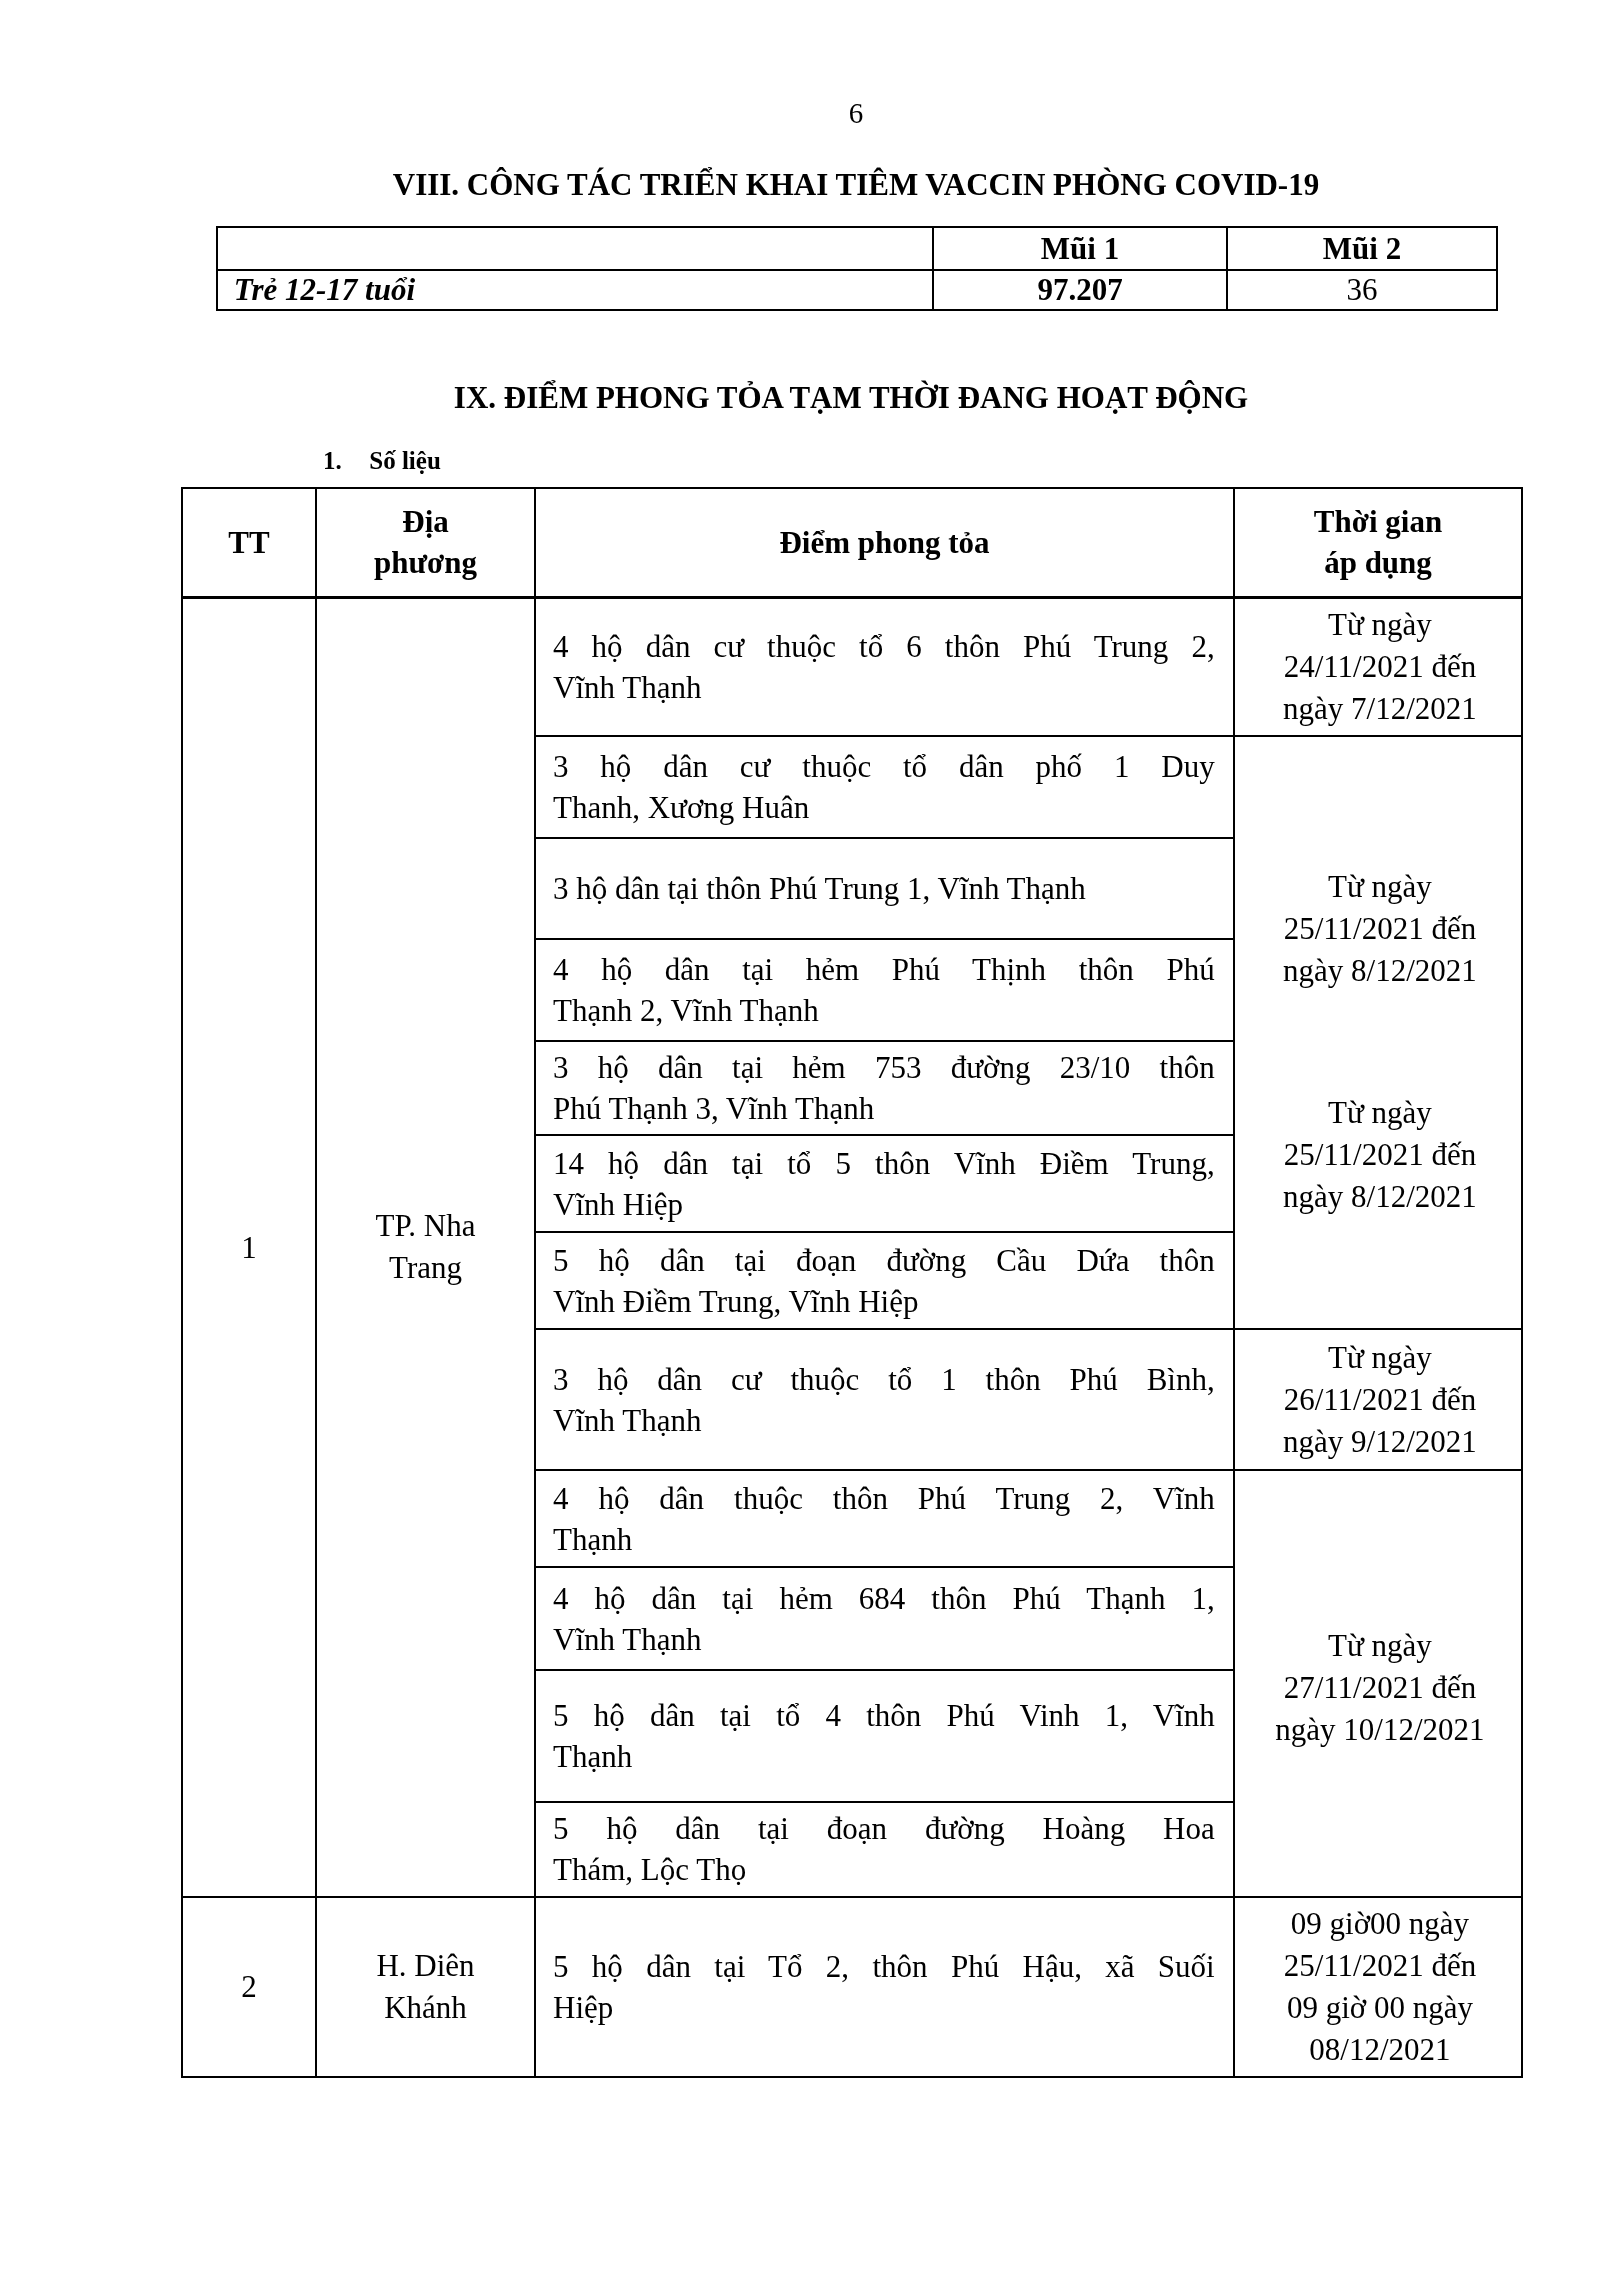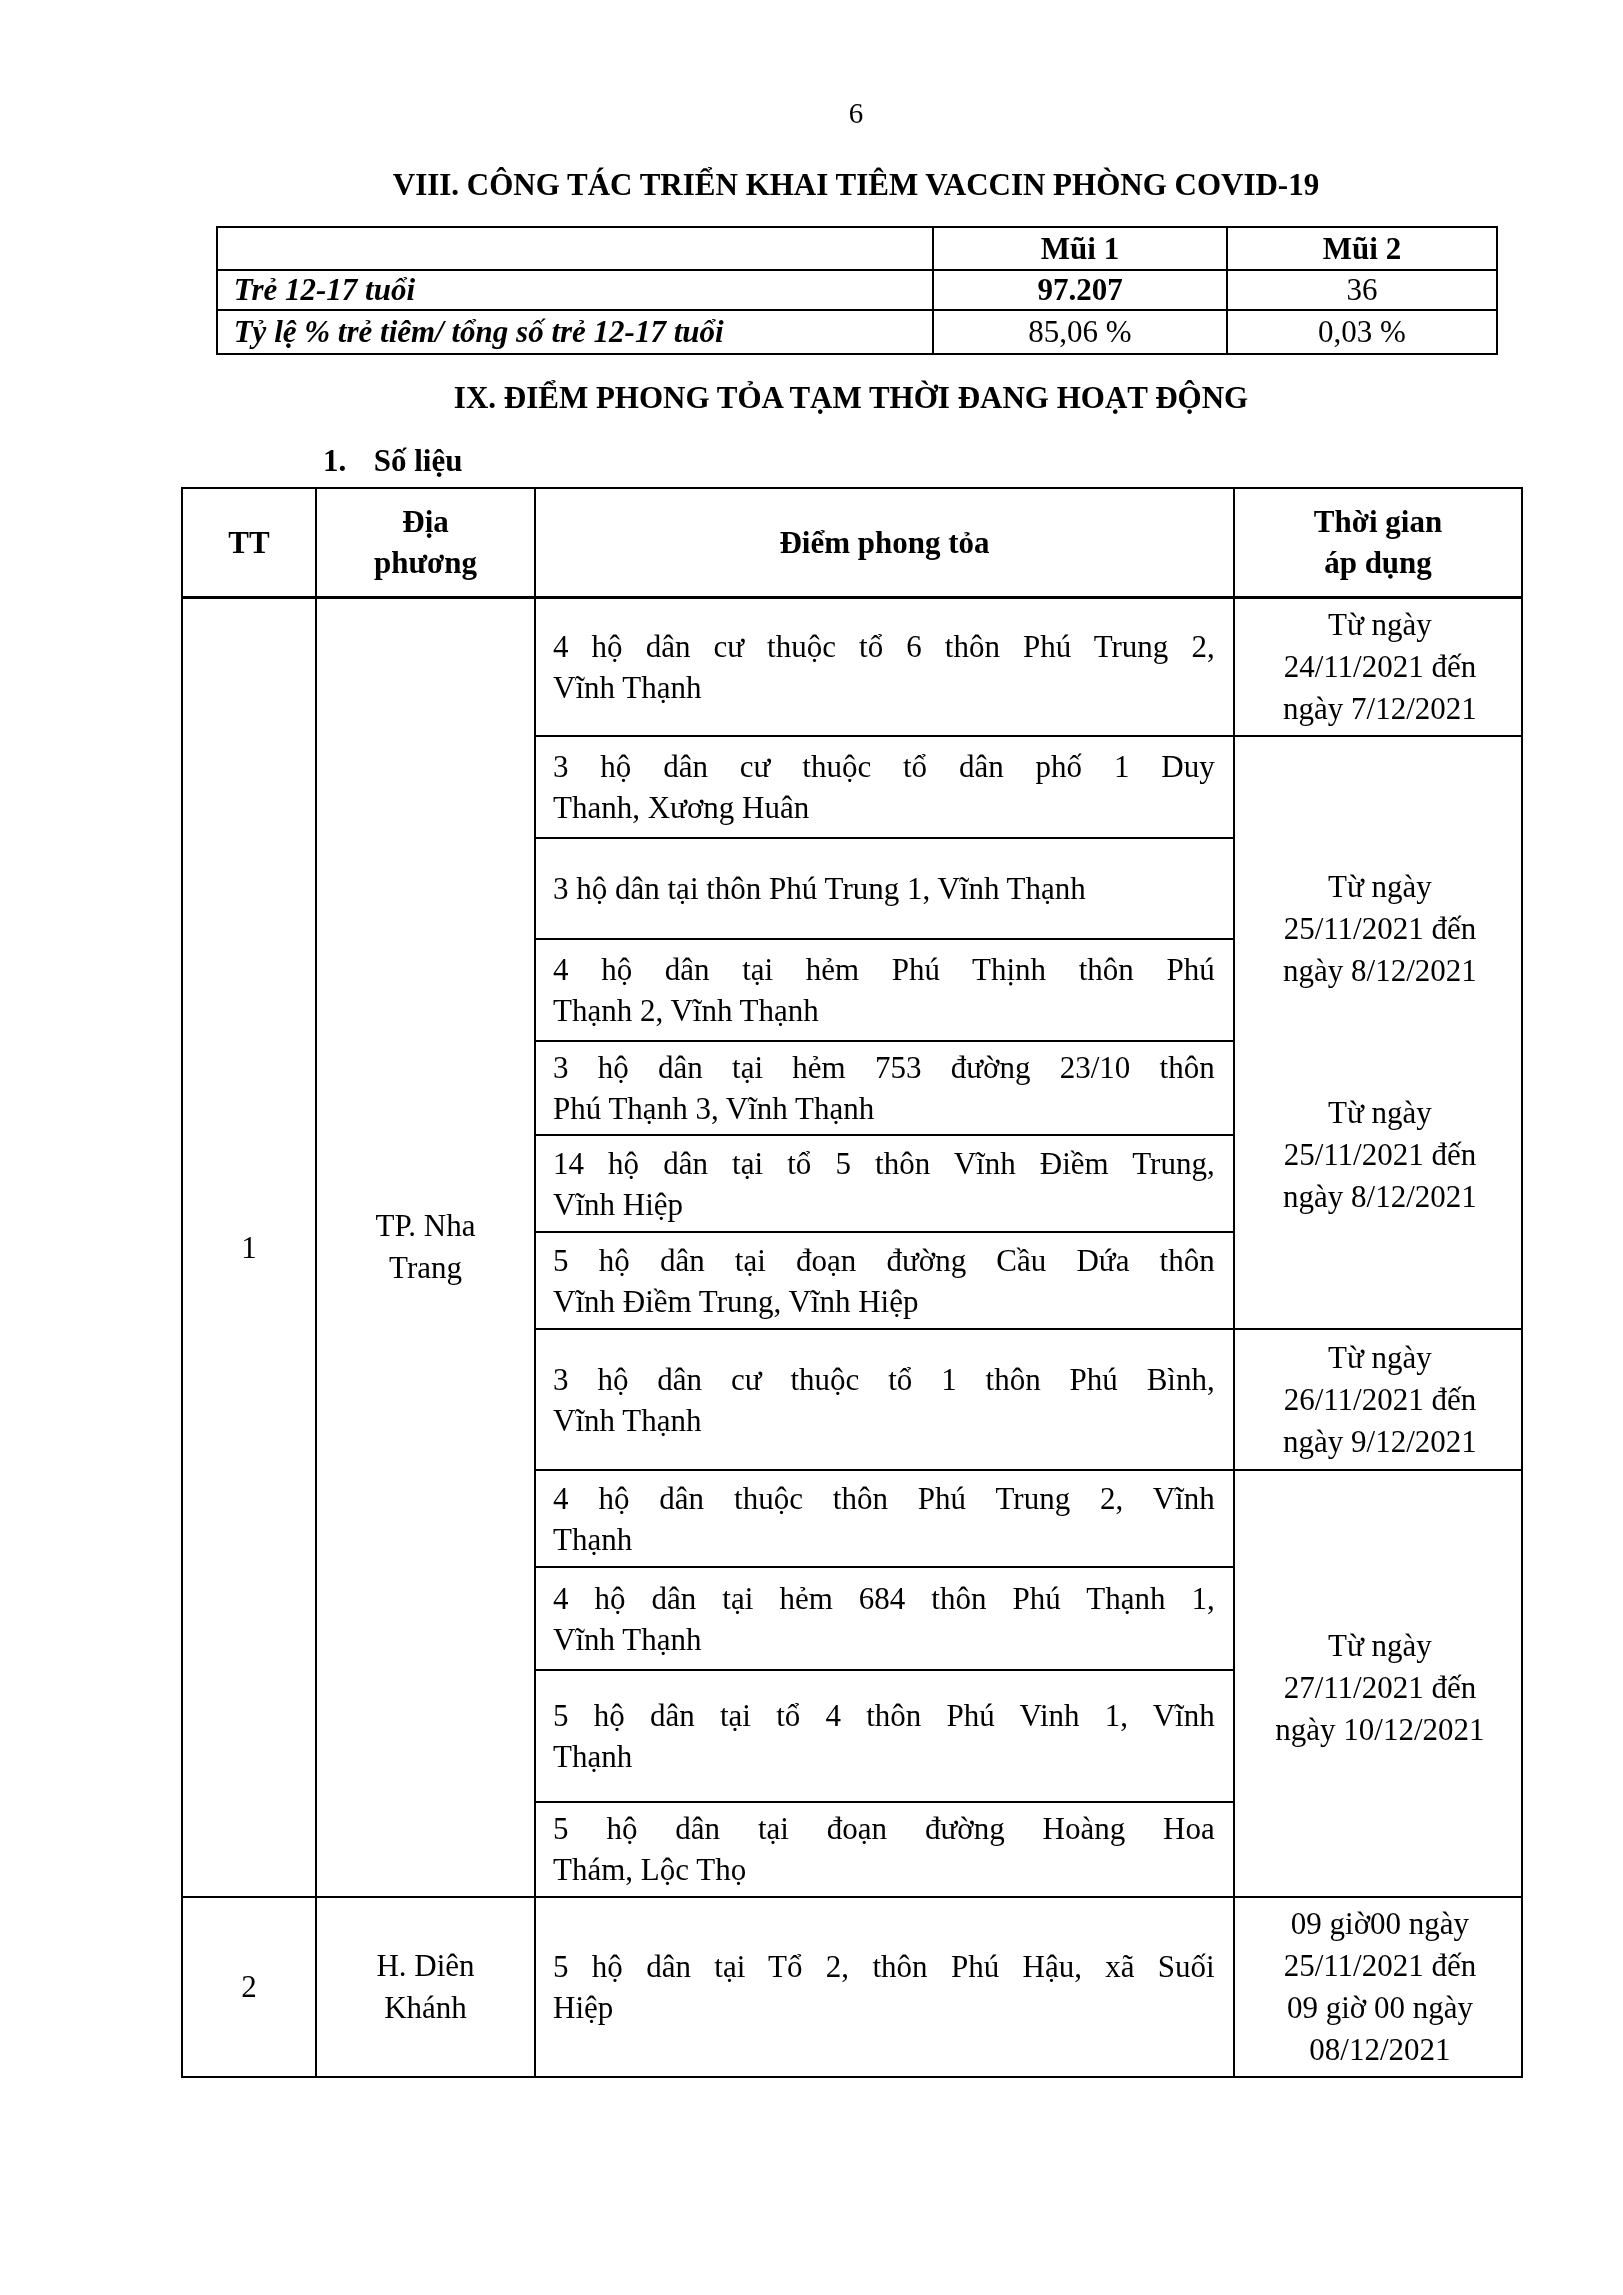--- a/index.html
+++ b/index.html
@@ -20,21 +20,21 @@
     text-align:center; font-weight:bold; font-size:31px; line-height:38px;
     white-space:nowrap;
   }
   .h9 {
     position:absolute; left:181px; top:379px; width:1340px;
     text-align:center; font-weight:bold; font-size:31px; line-height:38px;
     white-space:nowrap;
   }
   .subhead {
     position:absolute; left:323px; top:442px;
-    font-weight:bold; font-size:31px; line-height:37px; white-space:nowrap;
+    font-weight:bold; font-size:25px; line-height:37px; white-space:nowrap;
   }
   .subhead .gap { display:inline-block; width:27.5px; }
 
   table { border-collapse:collapse; table-layout:fixed; }
   td { border:2px solid #000; vertical-align:middle; font-size:31px; overflow:hidden; }
 
   
   .t1 { position:absolute; left:216px; top:226px; width:1280px; border:2.6px solid #000; }
   .t1 tr.h   { height:43px; }
   .t1 tr.ra  { height:40px; }
@@ -90,25 +90,20 @@
         <tr class="h">
       <td class="lbl"></td>
       <td class="dose-h">Mũi 1</td>
       <td class="dose-h">Mũi 2</td>
     </tr>
     <tr class="ra">
       <td class="lbl">Trẻ 12-17 tuổi</td>
       <td class="val b">97.207</td>
       <td class="val">36</td>
     </tr>
-    <tr class="rb">
-      <td class="lbl">Tỷ lệ % trẻ tiêm/ tổng số trẻ 12-17 tuổi</td>
-      <td class="val">85,06 %</td>
-      <td class="val">0,03 %</td>
-    </tr>
   </tbody>
     </table>
 
   <div class="h9">IX. ĐIỂM PHONG TỎA TẠM THỜI ĐANG HOẠT ĐỘNG</div>
 
   <div class="subhead">
     <span>1.</span><span class="gap"></span><span>Số liệu</span>
   </div>
 
   <table class="t2">

